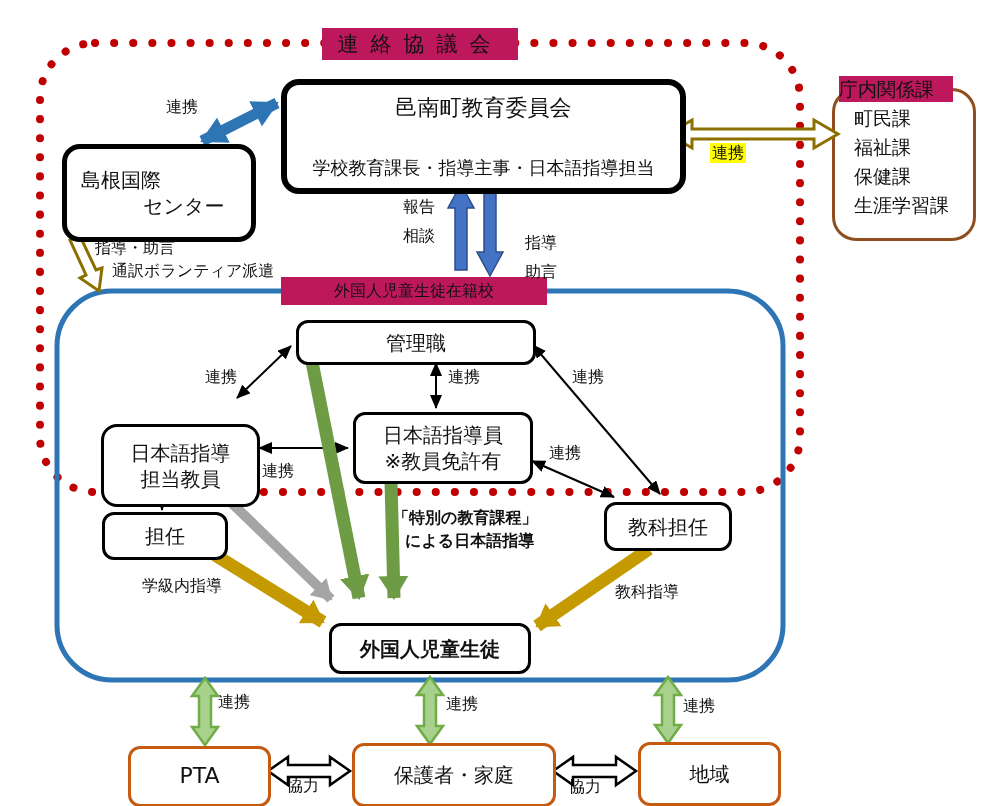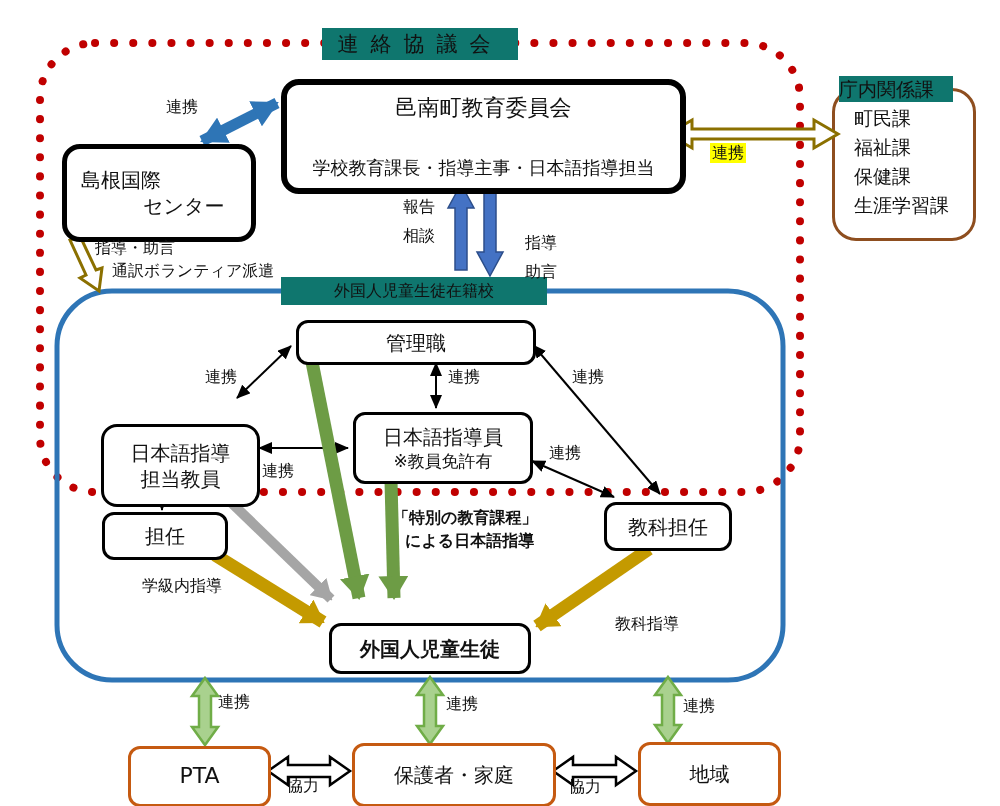--- a/index.html
+++ b/index.html
@@ -9,24 +9,24 @@
   
   .bx{position:absolute;background:#fff;border:3px solid #000;border-radius:12px;
       display:flex;flex-direction:column;align-items:center;justify-content:center;
       font-size:20px;line-height:1.3;text-align:center;}
   .bx-big{border-width:6px;border-radius:18px;gap:34px;}
   .bx-thick{border-width:5px;border-radius:18px;align-items:flex-start;justify-content:center;}
   .bx-brown{border:3px solid #C55A11;border-radius:12px;}
   .bold{font-weight:bold;}
   
   .lb{position:absolute;font-size:16px;white-space:nowrap;line-height:1.25;}
-  .lb-title{background:#0f766e;text-align:center;}
+  .lb-title{background:#be185d;text-align:center;}
   .hl{background:#FFFF00;padding:0 2px;}
   .sub{font-size:18px;}
-  .small{font-size:17px;}
+  .small{font-size:20px;}
   .chonai-list{position:absolute;font-size:19px;line-height:29px;white-space:nowrap;}
   .chonai-frame{position:absolute;border:3px solid #8E4E1F;border-radius:24px;background:transparent;}
 </style>
 </head>
 <body>
 
 <div class="canvas">
 
   <svg class="layer" viewBox="0 0 1000 806">
     <path d="M 95 43 H 745 A 55 55 0 0 1 800 98 V 437 A 55 55 0 0 1 745 492 H 95 A 55 55 0 0 1 40 437 V 98 A 55 55 0 0 1 95 43 Z" fill="none" stroke="#C00000" stroke-width="8" stroke-linecap="round" stroke-dasharray="0.1 19"></path>
@@ -168,21 +168,21 @@
   <span class="lb" style="left:572px;top:367px;">連携</span>
   <span class="lb" style="left:262px;top:461px;">連携</span>
   <span class="lb" style="left:549px;top:443px;">連携</span>
 
   <div class="lb bold" style="left:393px;top:506px;line-height:23px;">
     <div>「特別の教育課程」</div>
     <div style="padding-left:12px;">による日本語指導</div>
   </div>
 
   <span class="lb" style="left:142px;top:576px;">学級内指導</span>
-  <span class="lb" style="left:615px;top:582px;margin-top:32px;">教科指導</span>
+  <span class="lb" style="left:615px;top:582px;">教科指導</span>
 
   <span class="lb" style="left:218px;top:692px;">連携</span>
   <span class="lb" style="left:446px;top:694px;">連携</span>
   <span class="lb" style="left:683px;top:696px;">連携</span>
 
   <span class="lb" style="left:287px;top:776px;">協力</span>
   <span class="lb" style="left:569px;top:777px;">協力</span>
 
 </div>
 

